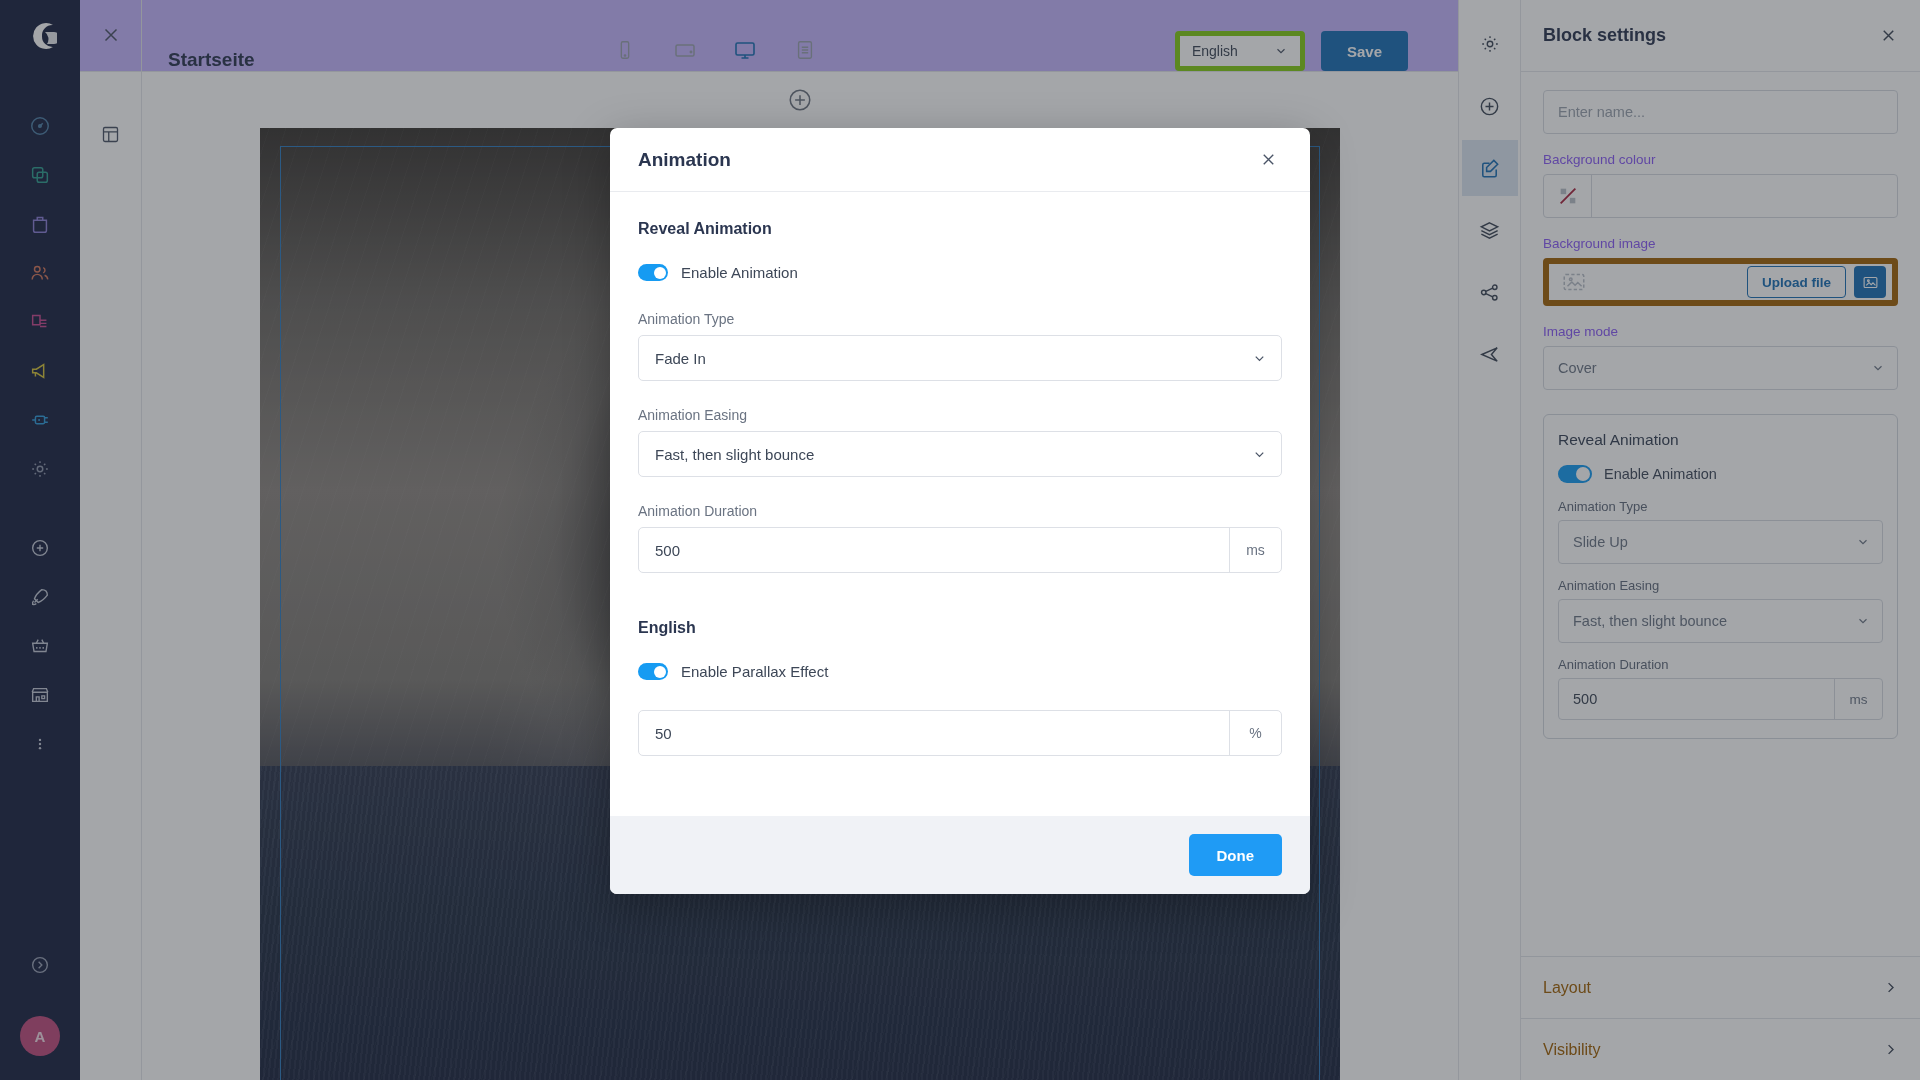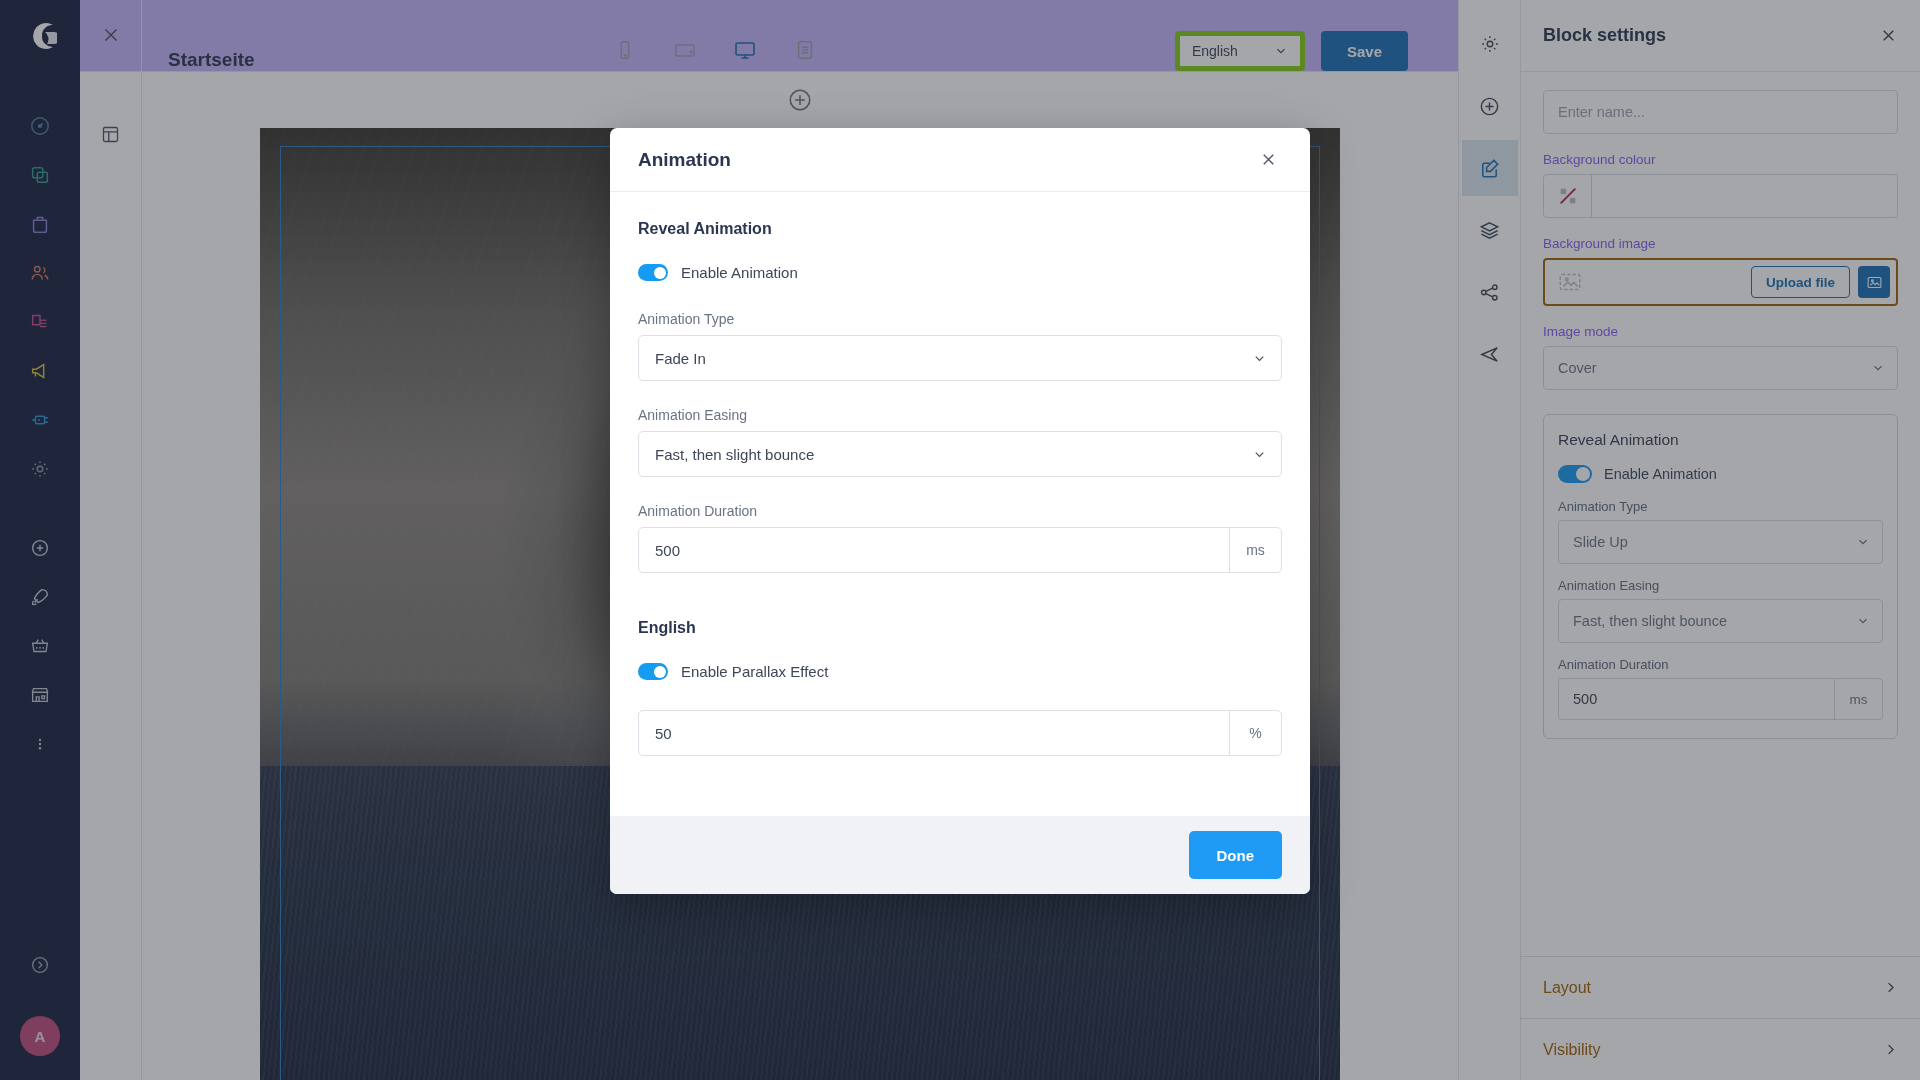--- a/index.html
+++ b/index.html
@@ -253,21 +253,21 @@
     border: 1px solid #d6dae1; border-radius: 4px;
     display: flex; align-items: stretch; background: #fff;
   }
   .sp-color-swatch {
     width: 48px;
     border-right: 1px solid #d6dae1;
     display: flex; align-items: center; justify-content: center;
   }
   .sp-upload-row {
     width: 100%; height: 48px;
-    border: 2px solid #a16207; border-radius: 4px;
+    border: 6px solid #a16207; border-radius: 4px;
     display: flex; align-items: center; gap: 8px;
     padding: 0 6px 0 12px;
     background: #fff;
   }
   .sp-upload-spacer { flex: 1 1 auto; }
   .upload-btn {
     height: 32px; padding: 0 14px;
     border: 1px solid #1a6fb5; color: #1a6fb5;
     background: #fff; border-radius: 4px;
     font-size: 13.5px; font-weight: 600;
@@ -399,21 +399,21 @@
   }
   .modal-foot {
     background: #f0f2f6;
     height: 78px;
     display: flex; align-items: center; justify-content: flex-end;
     padding-right: 28px;
   }
   .done-btn {
     background: #1f9bf5; color: #fff;
     border: none; border-radius: 5px;
-    height: 48px; padding: 0 28px;
+    height: 42px; padding: 0 28px;
     font-size: 15px; font-weight: bold;
     font-family: "Liberation Sans", sans-serif;
     cursor: pointer;
   }
   svg { display: block; }
 </style>
 </head>
 <body>
 
 <div class="app">

